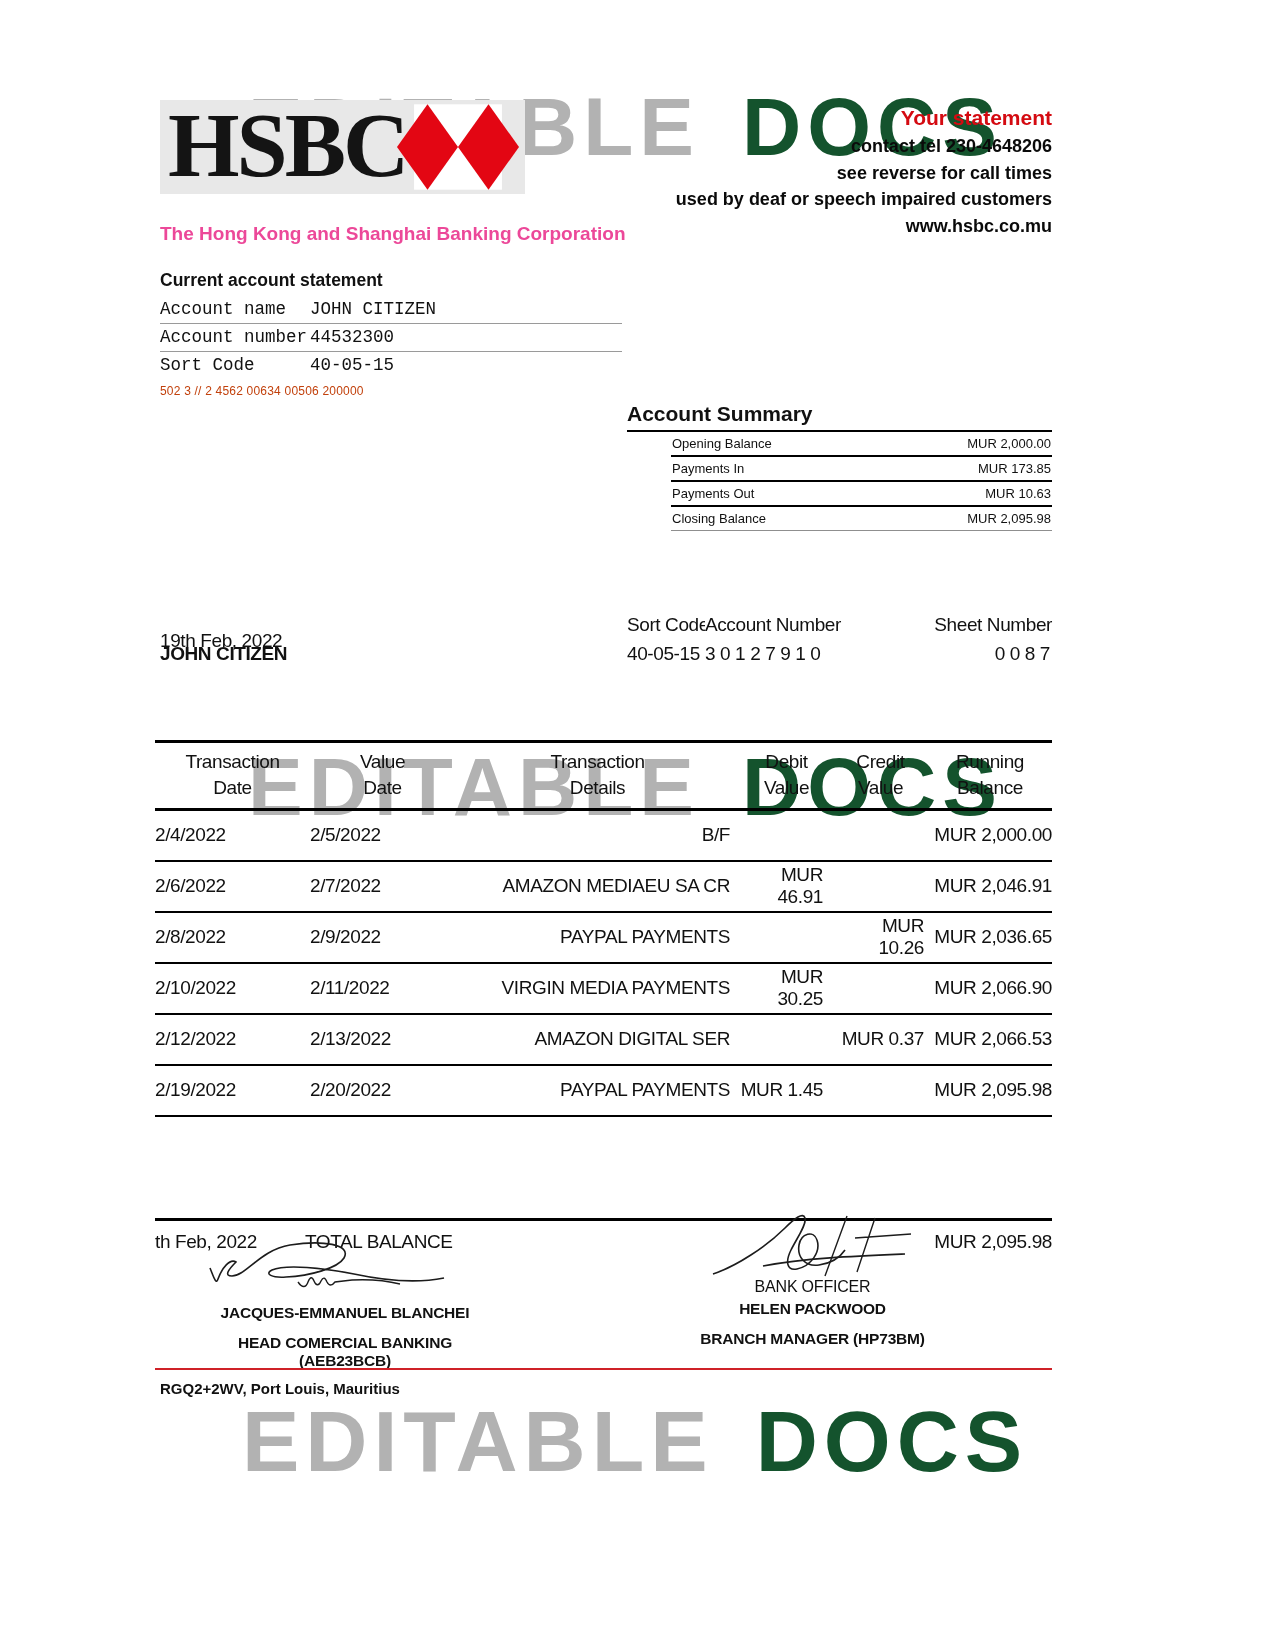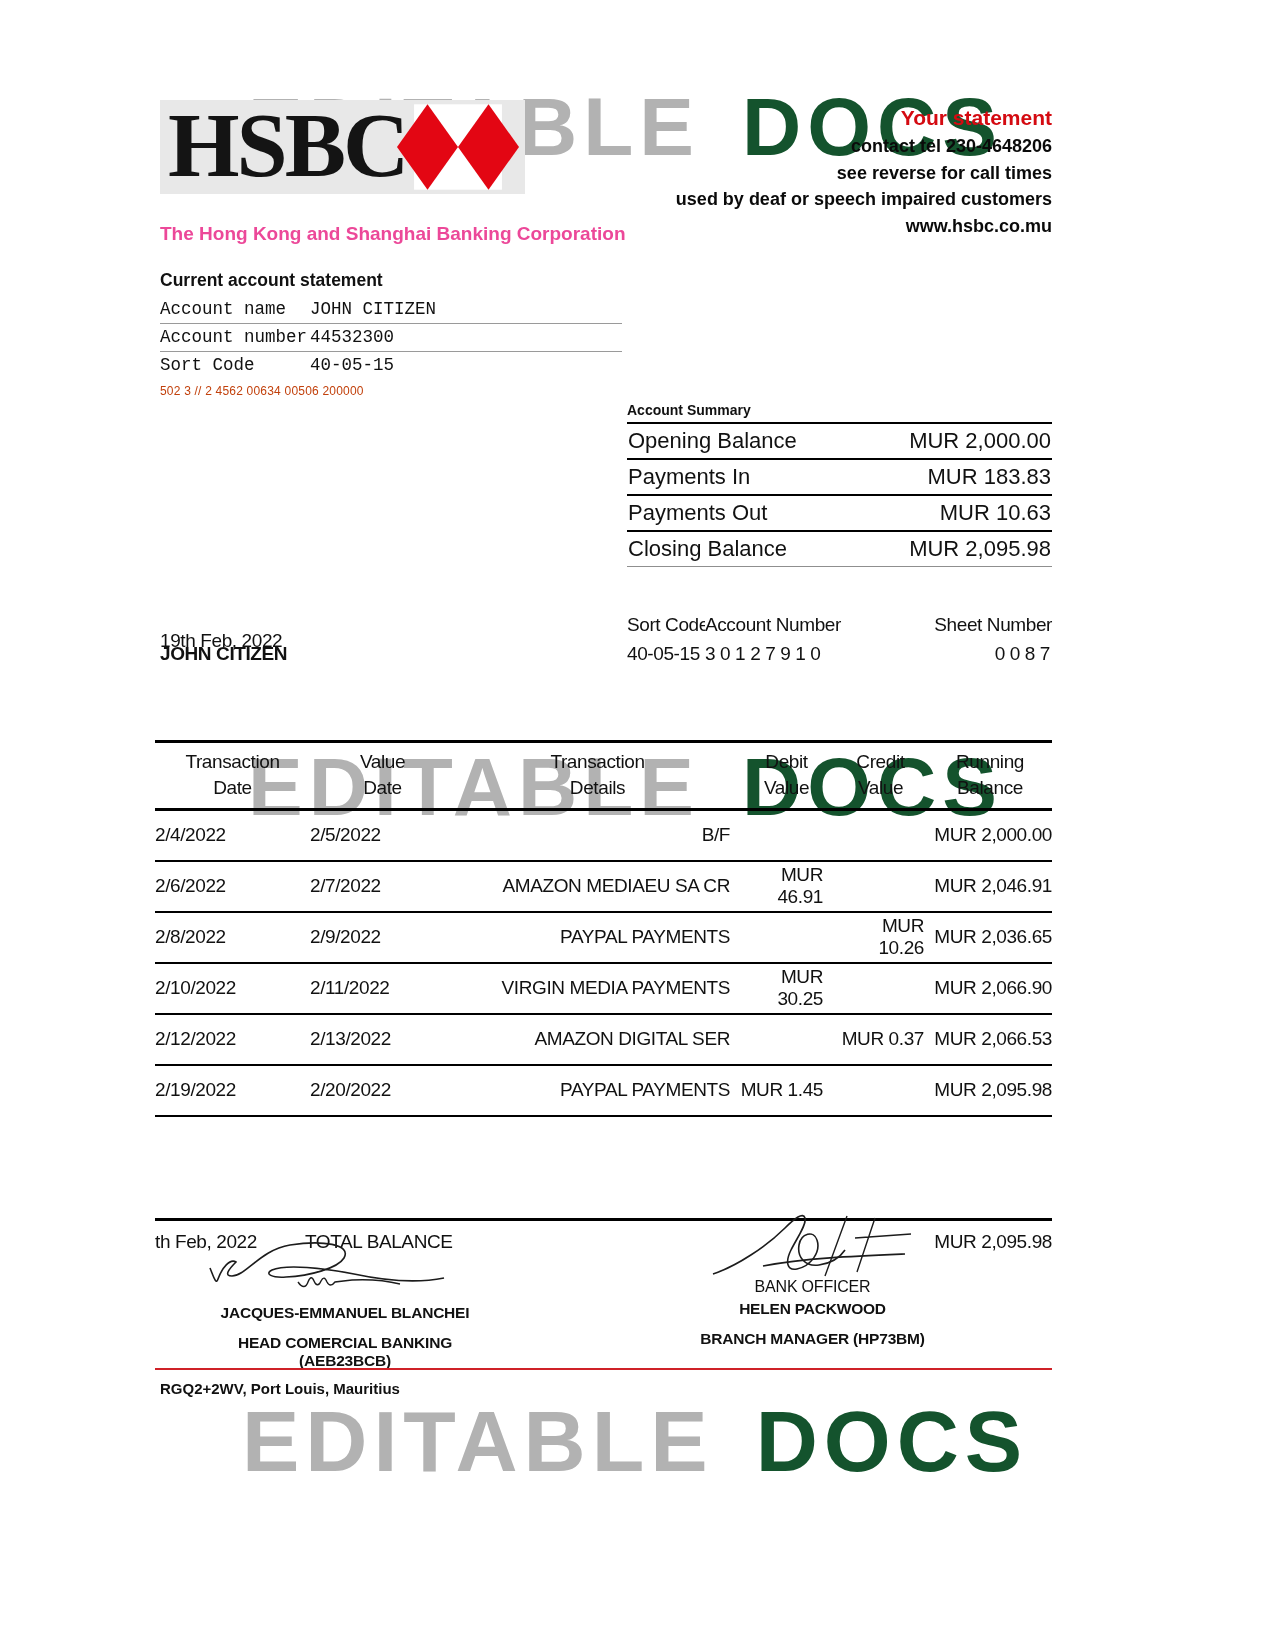--- a/index.html
+++ b/index.html
@@ -29,22 +29,22 @@
   
   .acct-info { position:absolute; left:160px; top:270px; width:462px; }
   .acct-info h2 { font-size:17.5px; font-weight:700; margin-bottom:5px; }
   .info-row { display:flex; font-size:17.5px; padding:3px 0 4px 0;font-family:Liberation Mono, monospace; }
   .info-row.rule { border-bottom:1px solid #9a9a9a; }
   .info-label { width:150px; flex:none; }
   .ref-line { position:absolute; left:160px; top:384px; font-size:12px; color:#c2410c; letter-spacing:0.2px; }
 
   
   .summary { position:absolute; left:627px; top:402px; width:425px; }
-  .summary h2 { font-size:14px; font-weight:700; padding-bottom:4px; border-bottom:2.5px solid #000; }
-  .sum-row { display:flex; justify-content:space-between; font-size:22px; padding:4px 1px; border-bottom:2.5px solid #000; }
+  .summary h2 { font-size:21px; font-weight:700; padding-bottom:4px; border-bottom:2.5px solid #000; }
+  .sum-row { display:flex; justify-content:space-between; font-size:13px; padding:4px 1px; border-bottom:2.5px solid #000;margin-left:44px; }
   .sum-row:last-child { border-bottom:1px solid #8f8f8f; }
 
   
   .cond { letter-spacing:-0.4px; }
   .meta { position:absolute; left:160px; top:614px; width:892px; height:60px; font-size:19px; }
   .meta .m-date { position:absolute; left:0; top:16px; }
   .meta .m-name { position:absolute; left:0; top:29px; font-weight:700; }
   .meta .m-mid-labels { position:absolute; left:467px; top:0; white-space:nowrap; }
   .meta .m-mid-values { position:absolute; left:467px; top:29px; white-space:nowrap; }
   .clipbox { display:inline-block; width:78px; overflow:hidden; white-space:nowrap; vertical-align:bottom; }
@@ -131,21 +131,21 @@
     <div class="ref-line">502  3 // 2 4562 00634 00506 200000</div>
 
     <div class="summary">
       <h2>Account Summary</h2>
       <div class="sum-row">
         <span>Opening Balance</span>
         <span>MUR 2,000.00</span>
       </div>
       <div class="sum-row">
         <span>Payments In</span>
-        <span>MUR 183.83</span>
+        <span>MUR 173.85</span>
       </div>
       <div class="sum-row">
         <span>Payments Out</span>
         <span>MUR 10.63</span>
       </div>
       <div class="sum-row">
         <span>Closing Balance</span>
         <span>MUR 2,095.98</span>
       </div>
     </div>

